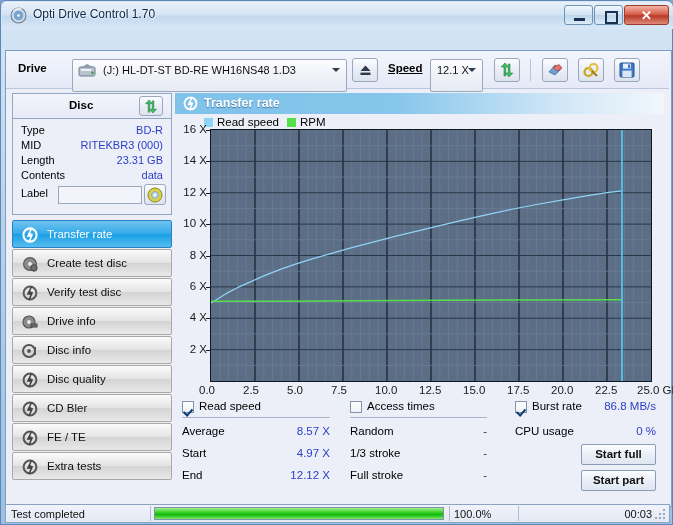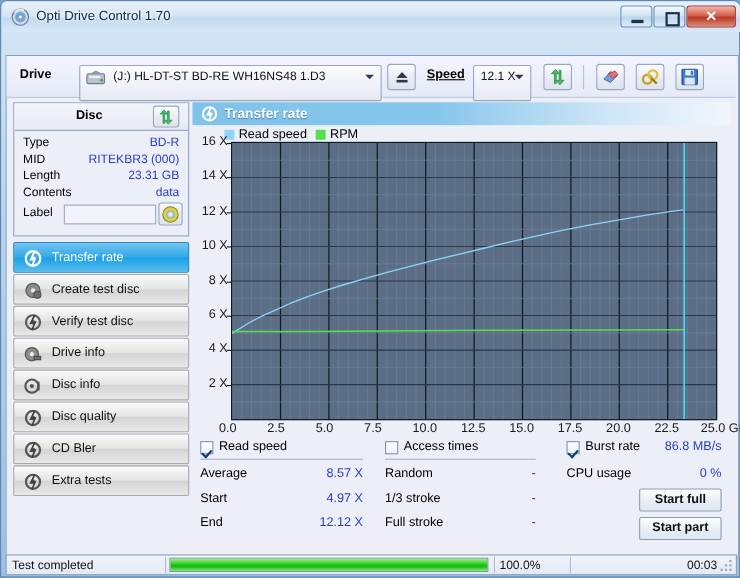--- a/index.html
+++ b/index.html
@@ -378,20 +378,28 @@
         </svg>
         <div class="nlabel">Disc quality</div>
       </div>
       <div class="navitem">
         <svg class="nico" viewBox="0 0 16 16">
           <circle cx="8" cy="8" r="6.4" fill="none" stroke="#555" stroke-width="2"></circle>
           <circle cx="8" cy="8" r="2" fill="#555"></circle>
           <path d="M9.5 1.5 L6 9 L10 8 L7 15" fill="none" stroke="#3e3e3e" stroke-width="1.5"></path>
         </svg>
         <div class="nlabel">CD Bler</div>
+      </div>
+      <div class="navitem">
+        <svg class="nico" viewBox="0 0 16 16">
+          <circle cx="8" cy="8" r="6.4" fill="none" stroke="#555" stroke-width="2"></circle>
+          <circle cx="8" cy="8" r="2" fill="#555"></circle>
+          <path d="M9.5 1.5 L6 9 L10 8 L7 15" fill="none" stroke="#3e3e3e" stroke-width="1.5"></path>
+        </svg>
+        <div class="nlabel">FE / TE</div>
       </div>
       <div class="navitem">
         <svg class="nico" viewBox="0 0 16 16">
           <circle cx="8" cy="8" r="6.4" fill="none" stroke="#555" stroke-width="2"></circle>
           <circle cx="8" cy="8" r="2" fill="#555"></circle>
           <path d="M9.5 1.5 L6 9 L10 8 L7 15" fill="none" stroke="#3e3e3e" stroke-width="1.5"></path>
         </svg>
         <div class="nlabel">Extra tests</div>
       </div>
     </div>

